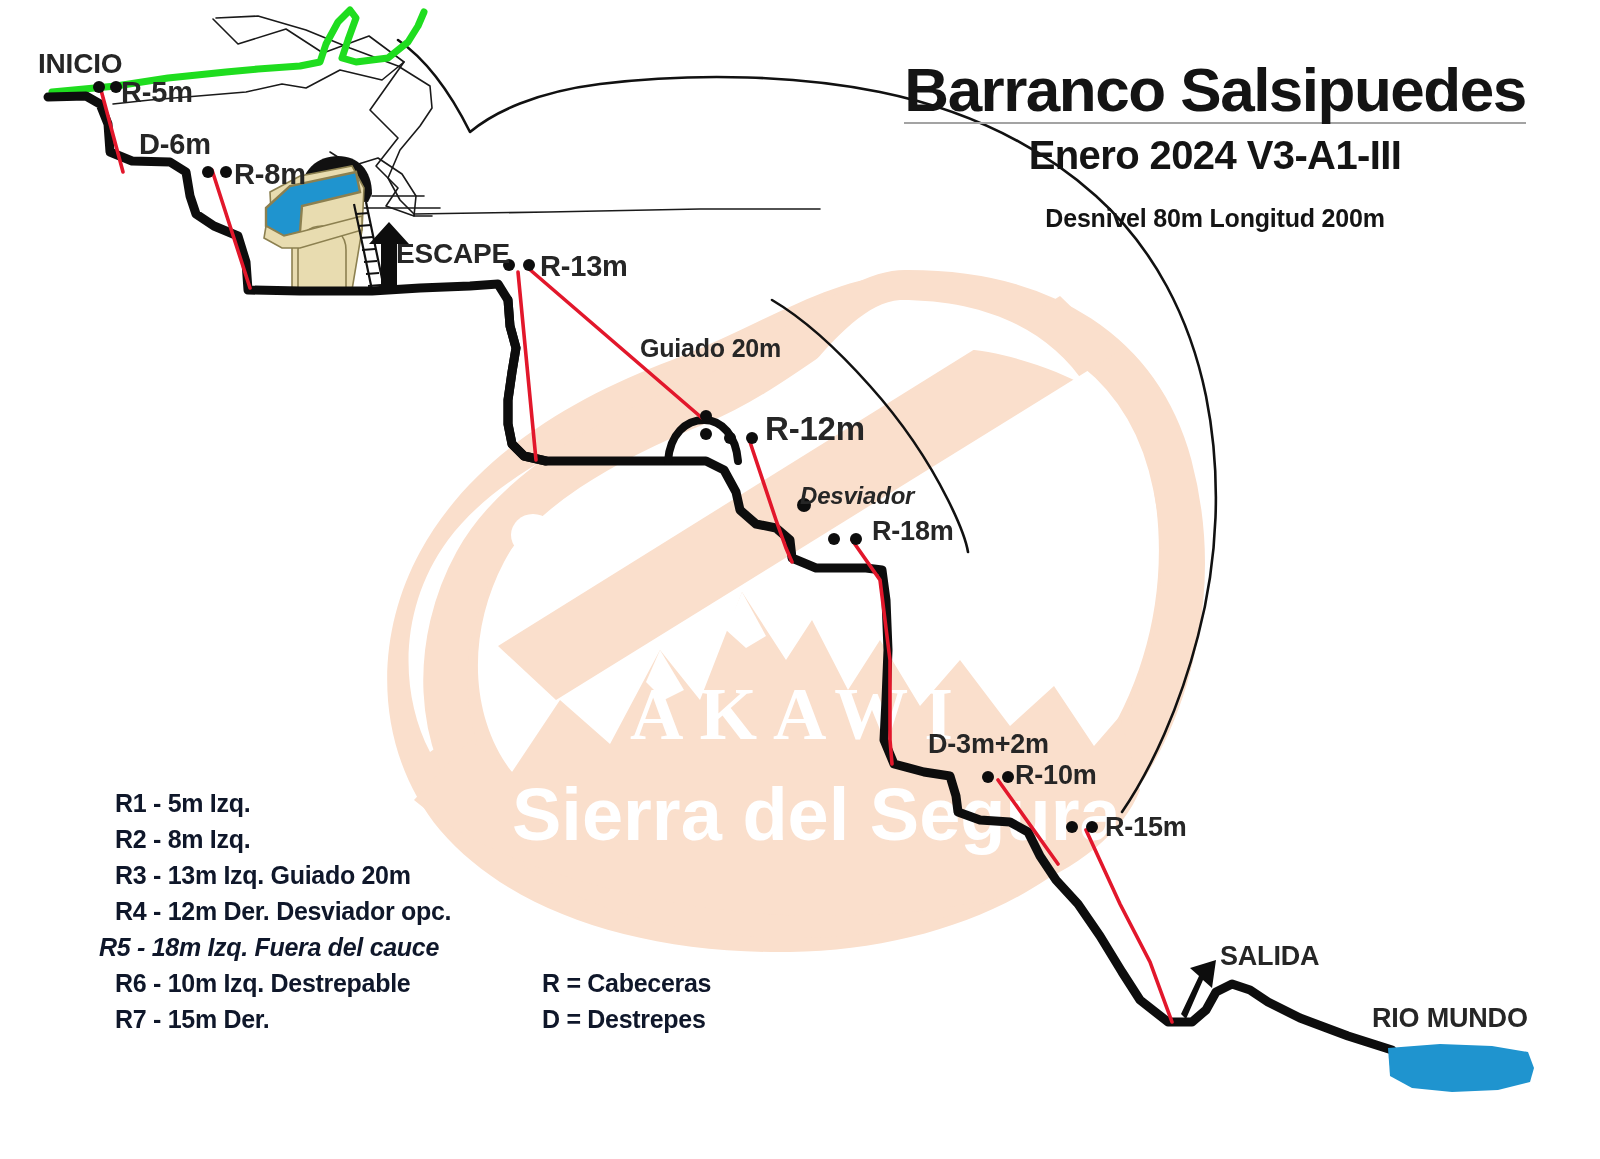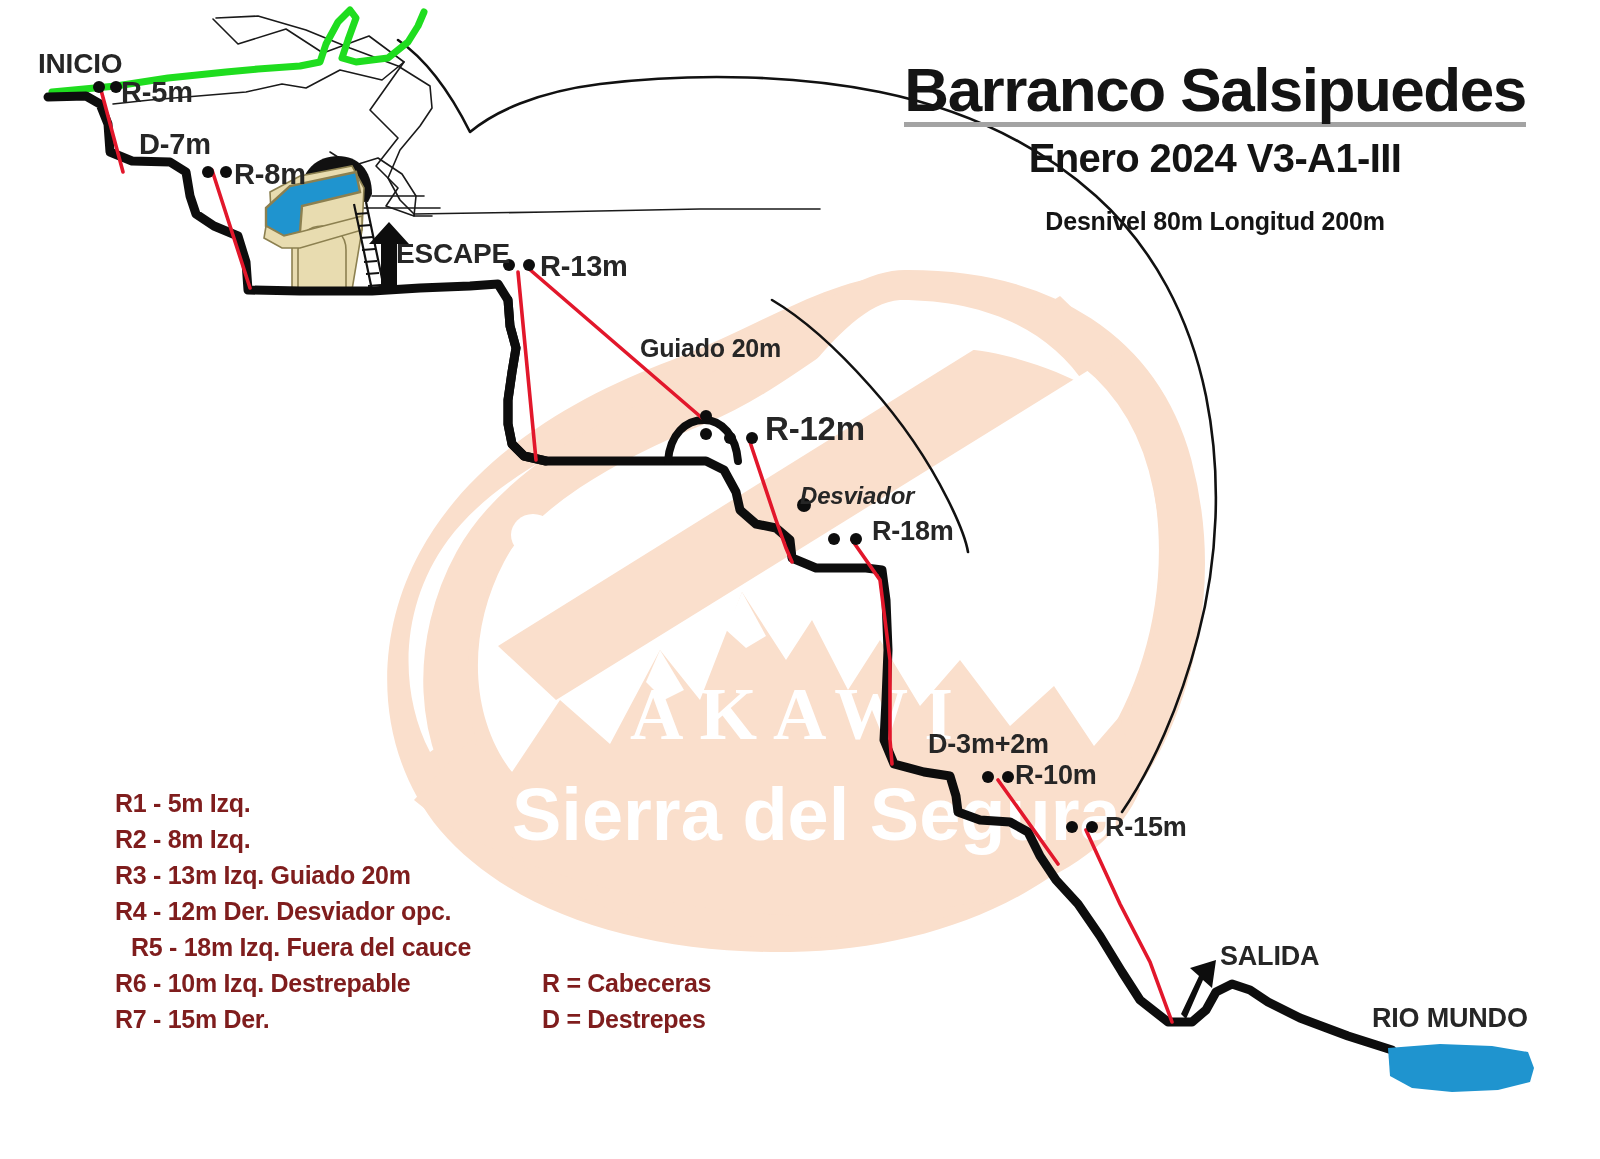--- a/index.html
+++ b/index.html
@@ -18,34 +18,34 @@
     white-space:nowrap;
     letter-spacing:-0.2px;
   }
   .title-block{position:absolute;text-align:center;}
   #title-main{
     font-family:"Liberation Sans", sans-serif;
     font-weight:bold;
     font-size:62px;
     color:#141414;
     letter-spacing:-1.5px;
-    border-bottom:5px solid #a3a3a3;
+    border-bottom:2px solid #a3a3a3;
     display:inline-block;
     line-height:1.02;
     padding-bottom:1px;
   }
   #title-sub{
     font-size:40px;font-weight:bold;color:#141414;margin-top:9px;letter-spacing:-0.6px;
   }
   #title-sub2{
     font-size:25px;font-weight:bold;color:#141414;margin-top:26px;letter-spacing:-0.2px;
   }
   .legend-row{
     position:absolute;
-    font-size:25px;font-weight:bold;color:#7f1d1d;white-space:nowrap;
+    font-size:25px;font-weight:bold;color:#0f172a;white-space:nowrap;
     letter-spacing:-0.3px;
   }
   .wm-text{
     position:absolute;color:#ffffff;white-space:nowrap;pointer-events:none;
   }
   #wm-akawi{
     font-family:"Liberation Serif", serif;
     font-weight:bold;font-size:74px;letter-spacing:16px;
   }
   #wm-sierra{
@@ -260,40 +260,40 @@
   </svg>
 
   <div class="title-block" style="left:860px;top:58px;width:710px;">
     <div id="title-main">Barranco Salsipuedes</div>
     <div id="title-sub">Enero 2024 V3-A1-III</div>
     <div id="title-sub2">Desnivel 80m Longitud 200m</div>
   </div>
 
   <div class="lbl" style="left:38px;top:48px;font-size:28px;">INICIO</div>
   <div class="lbl" style="left:121px;top:76px;font-size:29px;">R-5m</div>
-  <div class="lbl" style="left:139px;top:128px;font-size:29px;">D-7m</div>
+  <div class="lbl" style="left:139px;top:128px;font-size:29px;">D-6m</div>
   <div class="lbl" style="left:234px;top:158px;font-size:29px;">R-8m</div>
   <div class="lbl" style="left:396px;top:238px;font-size:28px;">ESCAPE</div>
   <div class="lbl" style="left:540px;top:250px;font-size:29px;">R-13m</div>
   <div class="lbl" style="left:640px;top:334px;font-size:25px;">Guiado 20m</div>
   <div class="lbl" style="left:765px;top:410px;font-size:33px;">R-12m</div>
   <div class="lbl" style="left:800px;top:482px;font-size:24px;font-style:italic;">Desviador</div>
   <div class="lbl" style="left:872px;top:516px;font-size:27px;">R-18m</div>
   <div class="lbl" style="left:928px;top:729px;font-size:27px;">D-3m+2m</div>
   <div class="lbl" style="left:1015px;top:760px;font-size:27px;">R-10m</div>
   <div class="lbl" style="left:1105px;top:812px;font-size:27px;">R-15m</div>
   <div class="lbl" style="left:1220px;top:941px;font-size:27px;">SALIDA</div>
   <div class="lbl" style="left:1372px;top:1003px;font-size:27px;">RIO MUNDO</div>
 
   <div>
     <div class="legend-row" style="left:115px;top:789px;">R1 - 5m Izq.</div>
     <div class="legend-row" style="left:115px;top:825px;">R2 - 8m Izq.</div>
     <div class="legend-row" style="left:115px;top:861px;">R3 - 13m Izq. Guiado 20m</div>
     <div class="legend-row" style="left:115px;top:897px;">R4 - 12m Der. Desviador opc.</div>
-    <div class="legend-row" style="left:131px;top:933px;">R5 - 18m Izq. Fuera del cauce</div>
+    <div class="legend-row" style="left:99px;top:933px;font-style:italic;">R5 - 18m Izq. Fuera del cauce</div>
     <div class="legend-row" style="left:115px;top:969px;">R6 - 10m Izq. Destrepable</div>
     <div class="legend-row" style="left:115px;top:1005px;">R7 - 15m Der.</div>
   </div>
 
   <div>
     <div class="legend-row" style="left:542px;top:969px;">R = Cabeceras</div>
     <div class="legend-row" style="left:542px;top:1005px;">D = Destrepes</div>
   </div>
 
 </div>

